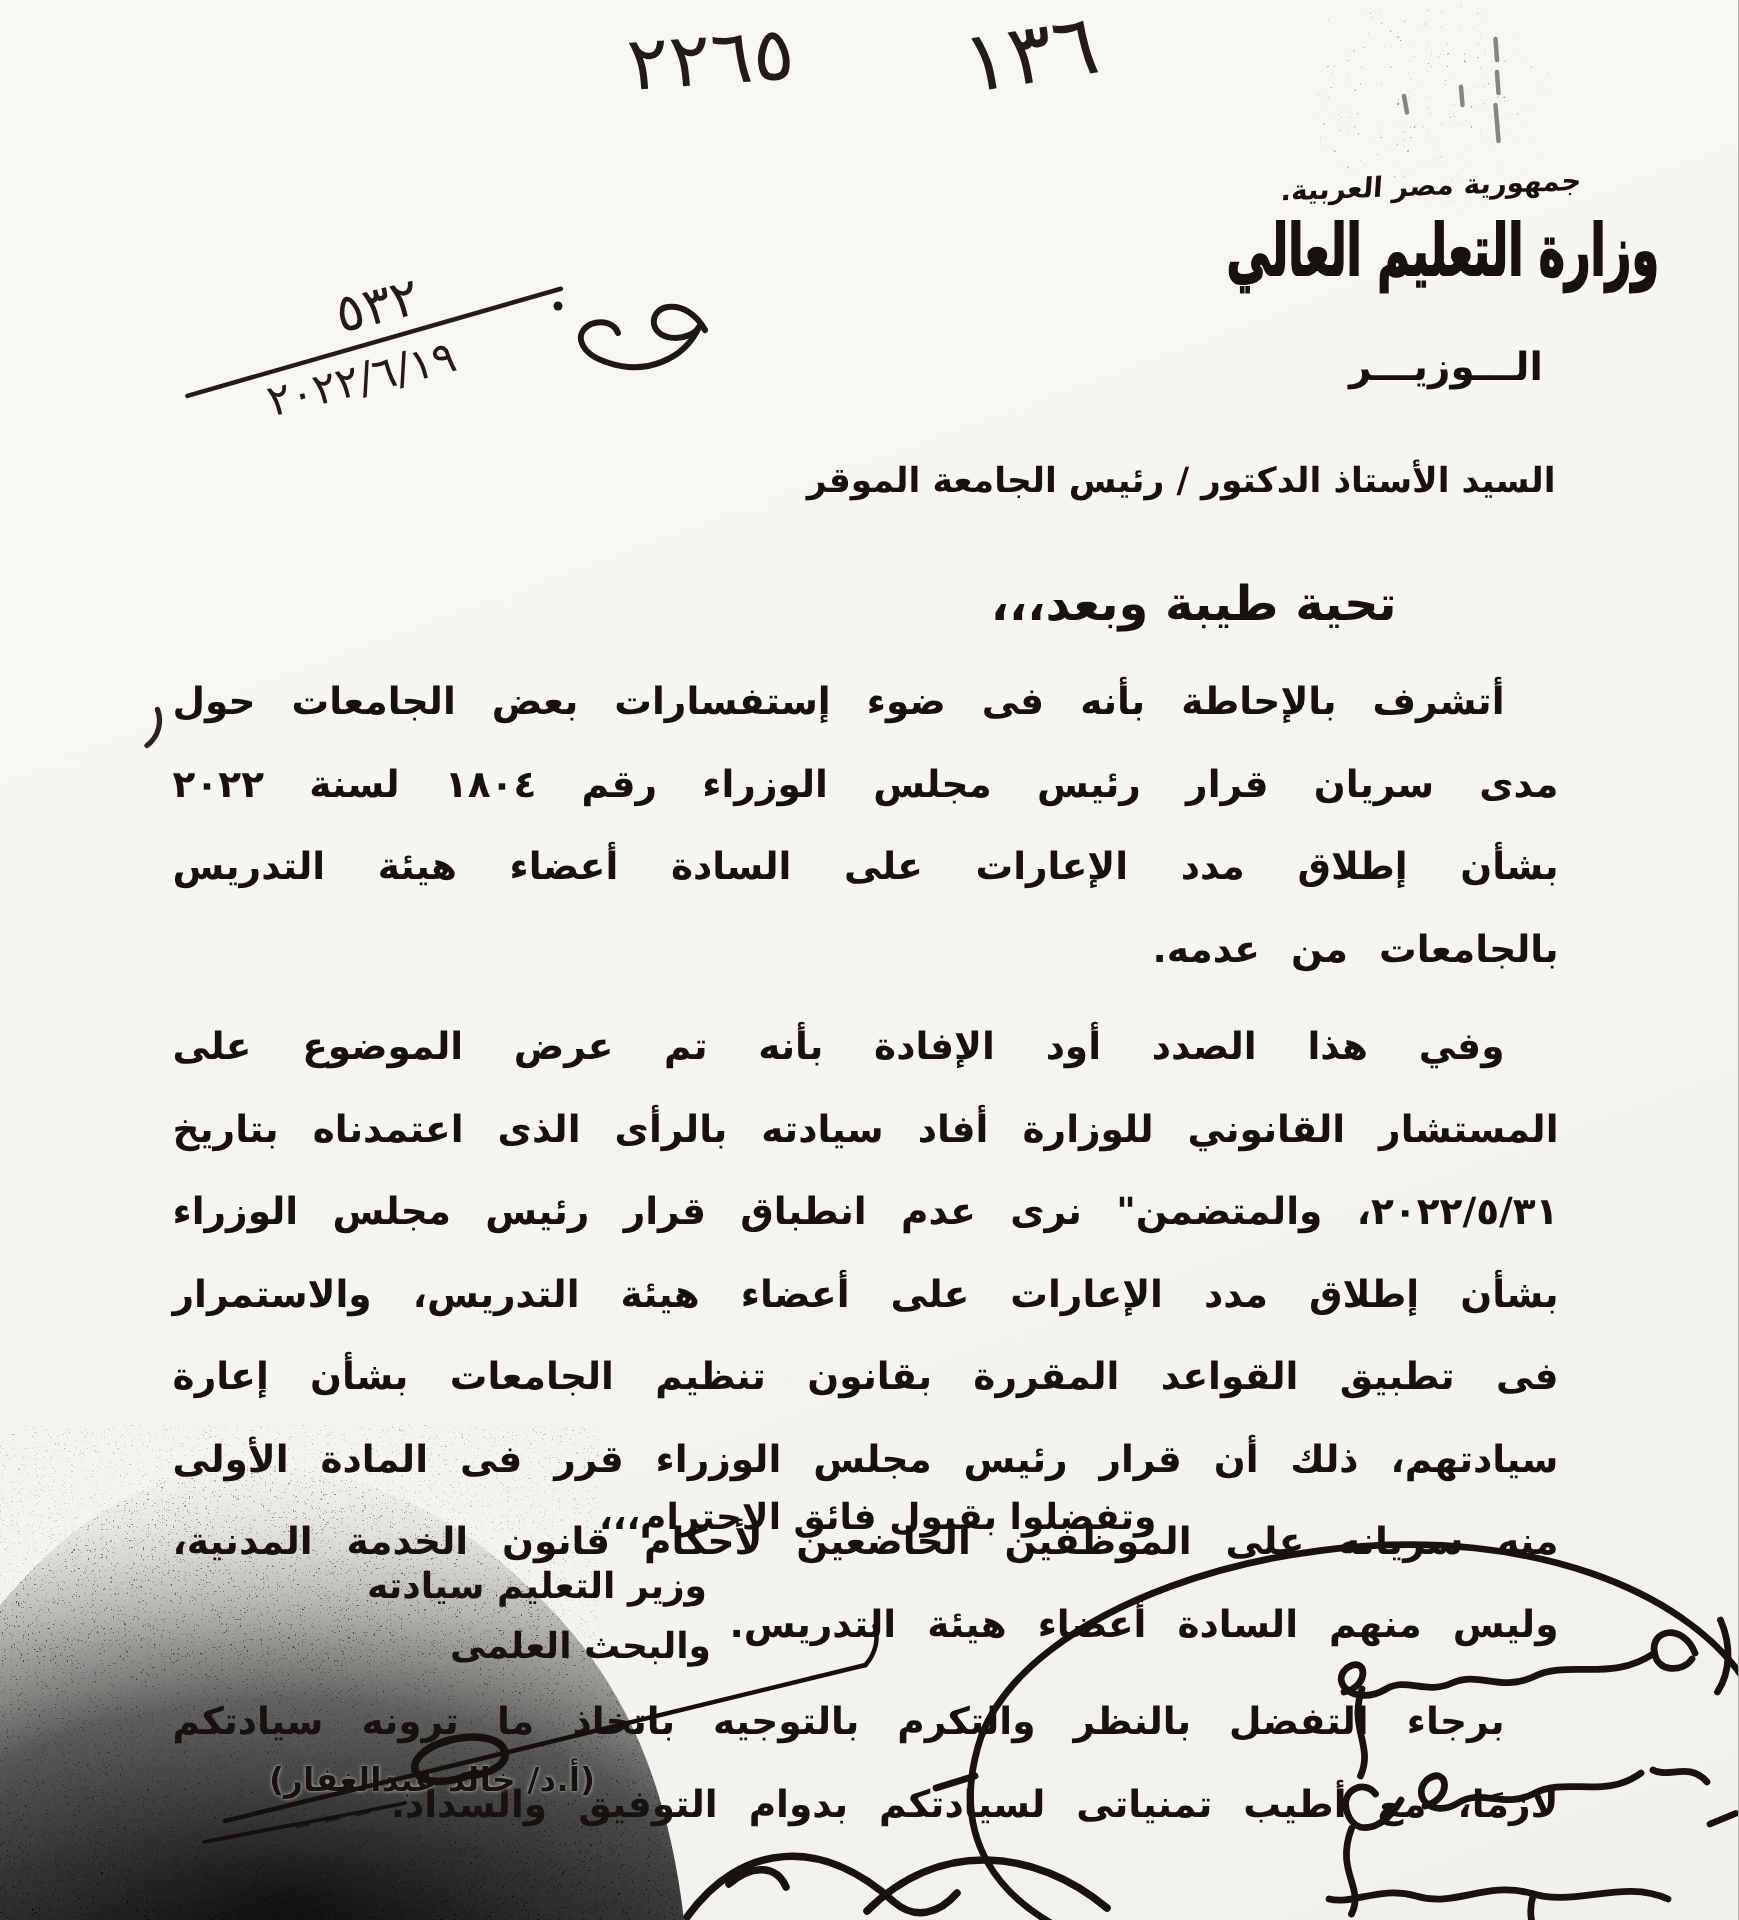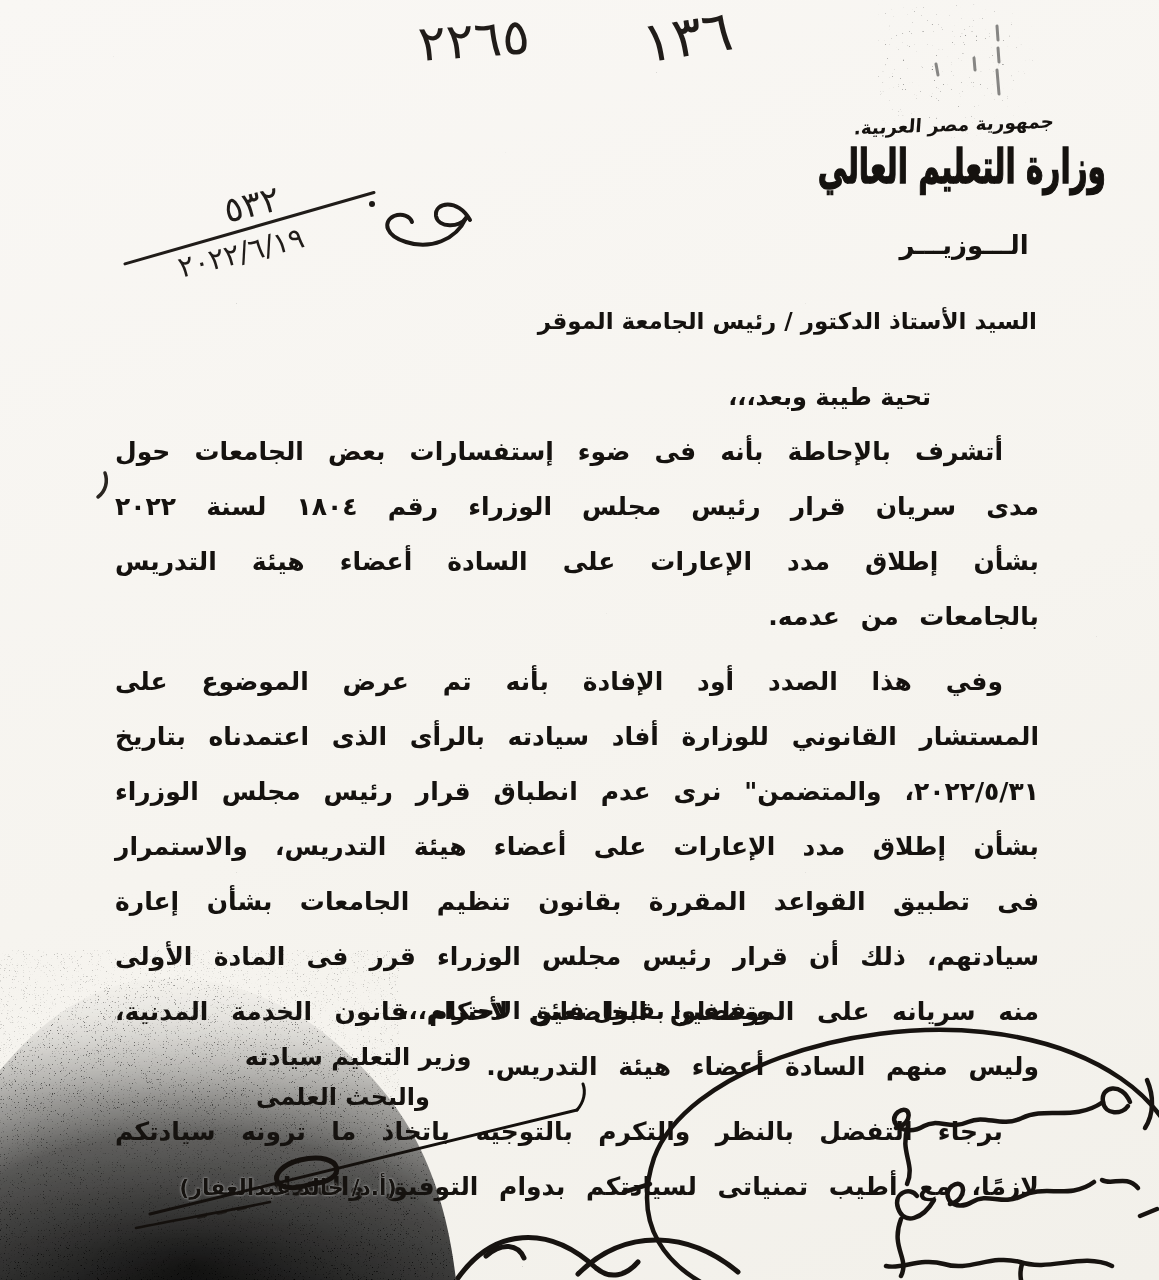--- a/index.html
+++ b/index.html
@@ -26,27 +26,27 @@
   .ref-date{font-size:29px;letter-spacing:2px;color:#201c19;margin-right:26px;white-space:nowrap;}
   
   .lh-country{left:846px;top:114px;width:216px;text-align:center;font-size:18.5px;font-weight:700;
     transform:rotate(-2deg) skewX(-6deg);z-index:2;}
   .lh-ministry{left:836px;top:146px;width:300px;text-align:center;font-size:37px;font-weight:700;
     white-space:nowrap;transform:scale(.80,1.28);transform-origin:center;
     -webkit-text-stroke:1.1px #15120f;z-index:2;}
   .lh-minister{left:876px;top:230px;width:176px;text-align:center;font-size:26px;font-weight:700;z-index:2;}
   
   .addressee{right:122px;top:308px;font-size:23px;font-weight:700;white-space:nowrap;z-index:2;}
-  .greeting{right:228px;top:383px;font-size:24px;font-weight:700;z-index:2;}
-  .body-block{right:120px;top:424px;width:924px;font-size:25px;font-weight:700;line-height:55px;
+  .greeting{right:228px;top:383px;font-size:32px;font-weight:700;z-index:2;}
+  .body-block{right:120px;top:440px;width:924px;font-size:25px;font-weight:700;line-height:55px;
     text-align:justify;z-index:2;word-spacing:12px;}
   .body-block p{margin:0 0 10px 0;text-indent:36px;}
   .closing{right:388px;top:997px;font-size:24px;font-weight:700;z-index:2;text-align:right;}
   .sig-title1{left:244px;top:1043px;width:228px;text-align:center;font-size:24px;font-weight:700;z-index:2;}
-  .sig-title2{left:256px;top:1083px;width:208px;text-align:left;font-size:24px;font-weight:700;z-index:2;}
+  .sig-title2{left:266px;top:1083px;width:208px;text-align:right;font-size:24px;font-weight:700;z-index:2;}
   .sig-name{left:146px;top:1175px;width:284px;text-align:center;font-size:22px;font-weight:700;z-index:3;
     text-shadow:0 0 3px rgba(255,255,255,.55), 0 0 1px rgba(255,255,255,.5);}
   svg.layer{position:absolute;pointer-events:none;}
   .z1{z-index:1;} .z3{z-index:3;} .z0{z-index:0;}
 </style>
 </head>
 <body>
 
 <div class="page">
 

